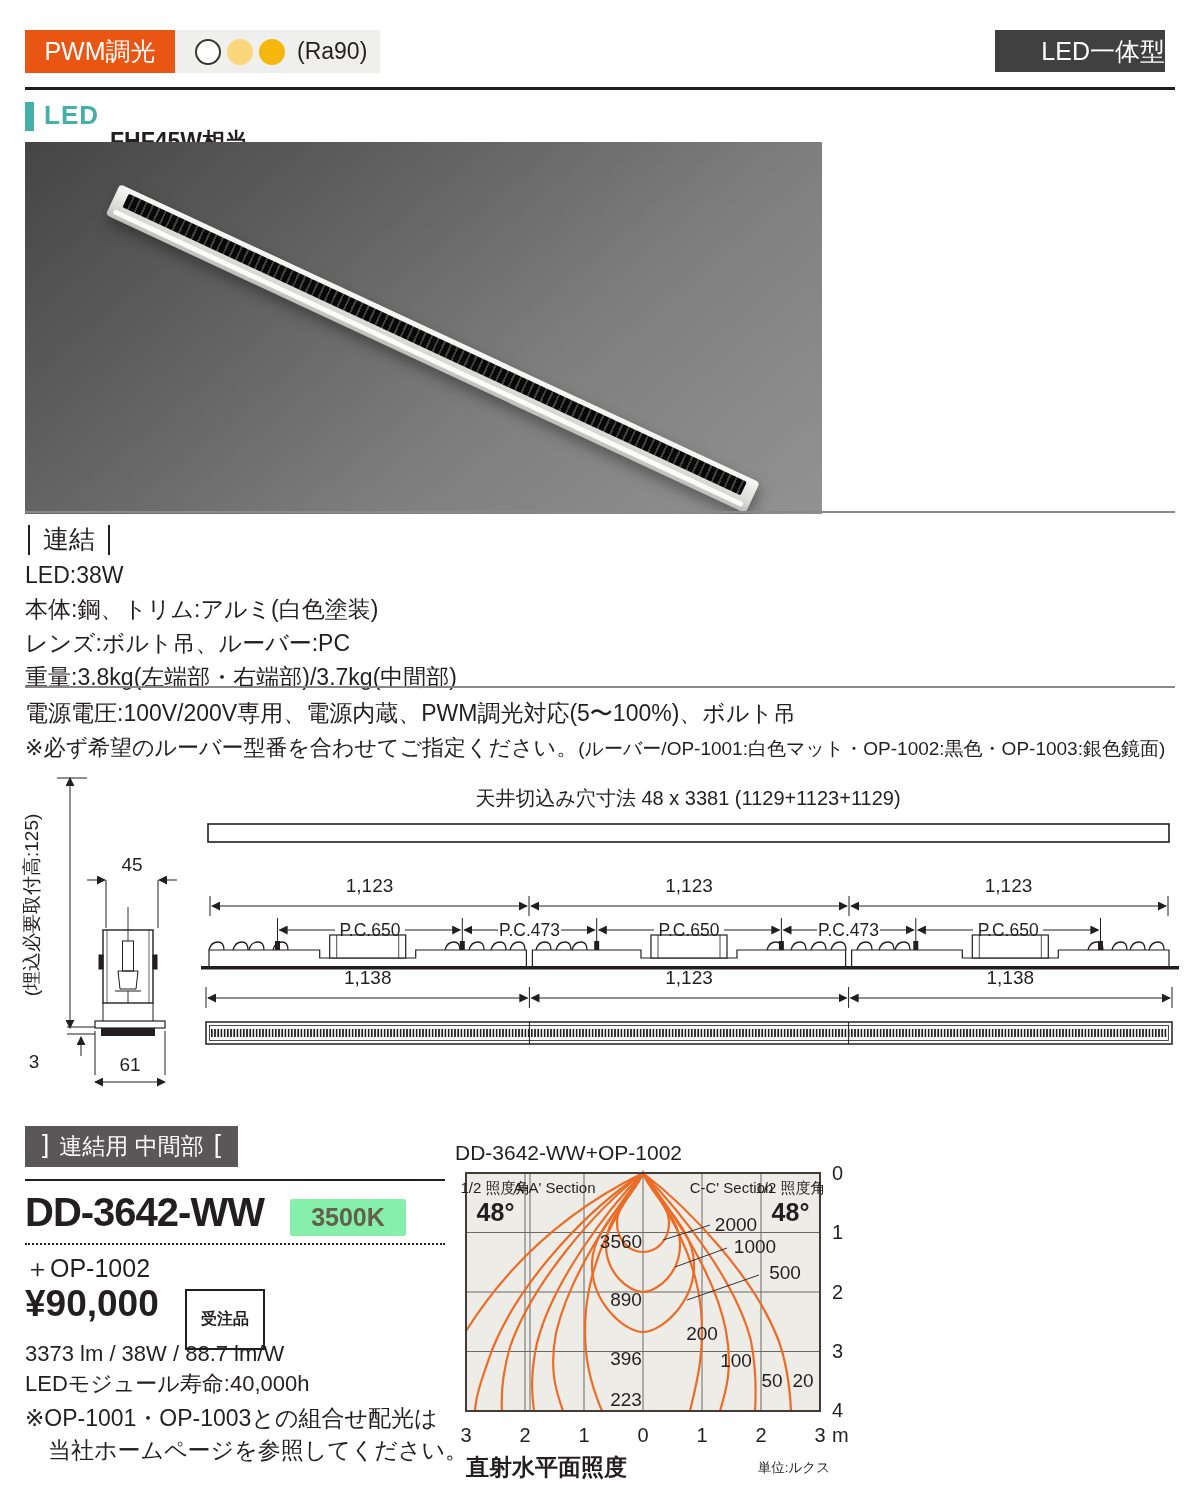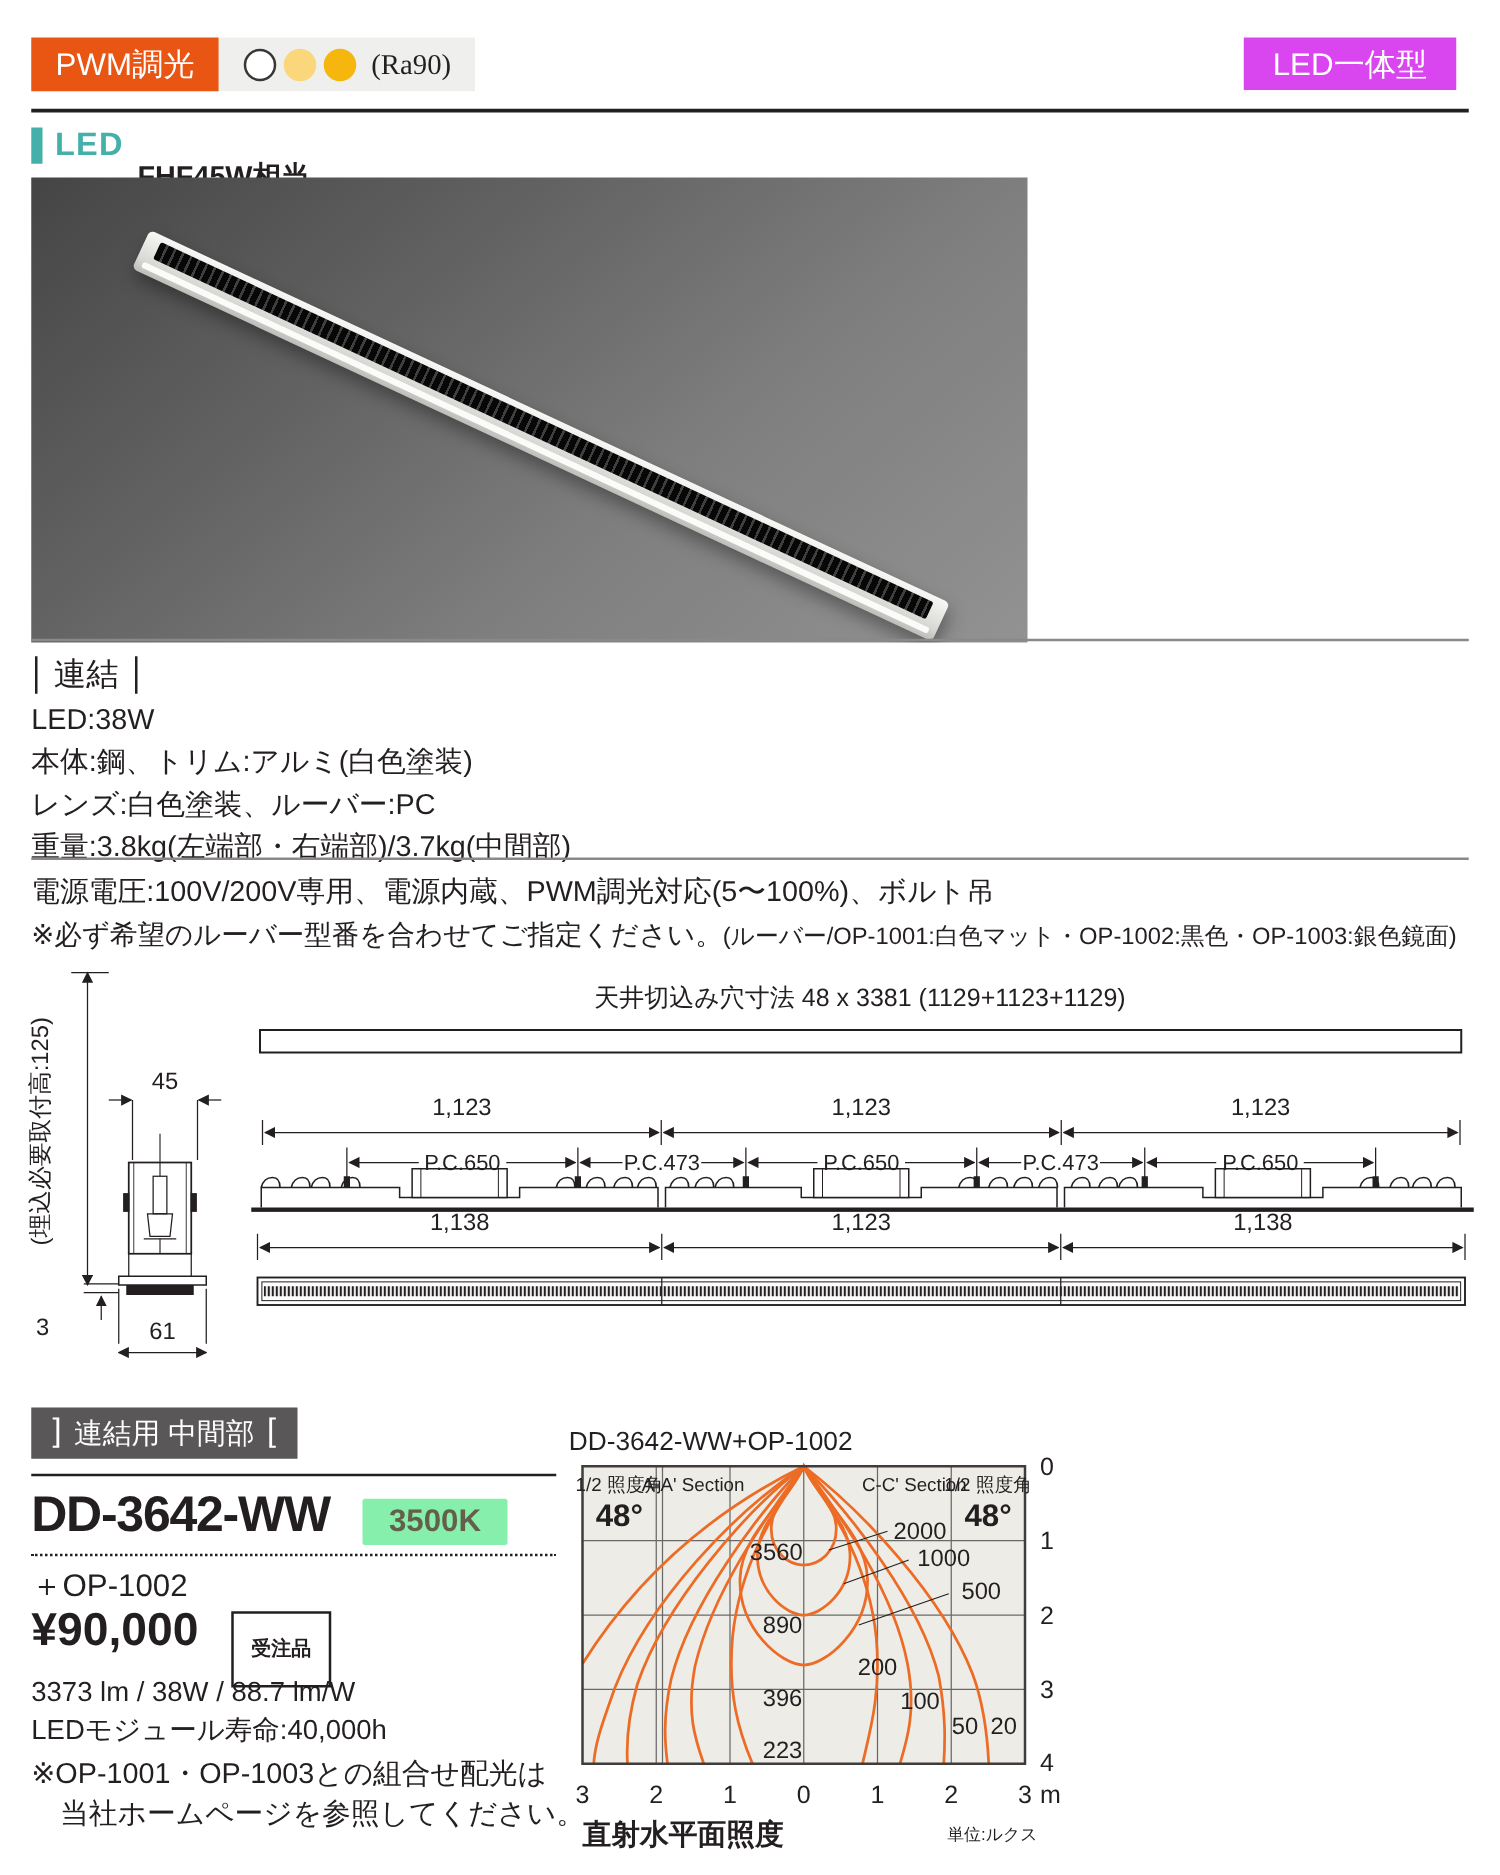--- a/index.html
+++ b/index.html
@@ -8,23 +8,23 @@
   .abs{position:absolute;}
   
   .badge-pwm{left:25px;top:30px;width:150px;height:43px;background:#e95513;color:#fff;
     font-size:25px;font-weight:normal;display:flex;align-items:center;justify-content:center;}
   .chip-area{left:175px;top:30px;width:205px;height:43px;background:#efefee;display:flex;
     align-items:center;gap:6px;padding-left:20px;box-sizing:border-box;}
   .chip{width:26px;height:26px;border-radius:50%;}
   .chip.c1{background:#fff;border:2px solid #3a3634;box-sizing:border-box;}
   .chip.c2{background:#f9d77a;}
   .chip.c3{background:#f5b70d;}
-  .chip-ra{font-size:23px;margin-left:6px;font-family:Liberation Serif, serif;}
-  .badge-navy{left:995px;top:30px;width:170px;height:42px;background:#d946ef;color:#fff;
-    font-size:25px;display:flex;align-items:center;justify-content:center;}
+  .chip-ra{font-size:23px;margin-left:6px;}
+  .badge-navy{left:995px;top:30px;width:170px;height:42px;background:#404040;color:#fff;
+    font-size:25px;display:flex;align-items:center;justify-content:flex-end;}
   .rule-black{left:25px;top:87px;width:1150px;height:3px;background:#231f20;}
   .led-bar{left:25px;top:102px;width:9px;height:29px;background:#45b0aa;}
   .led-txt{left:44px;top:100px;font-size:26px;font-weight:bold;color:#45b0aa;letter-spacing:1px;}
   .equiv-txt{left:110px;top:103px;font-size:23px;font-weight:600;margin-top:23px;}
   
   .photo{left:25px;top:142px;width:797px;height:372px;overflow:hidden;
     background:linear-gradient(140deg,#454545 0%,#636363 35%,#7f7f7f 65%,#929292 100%);}
   .fixture{position:absolute;left:95px;top:42px;width:706px;height:34px;
     transform:rotate(25deg);transform-origin:0 0;border-radius:4px;
     background:linear-gradient(#f7f7f5,#d8d8d4 70%,#bdbdb9);box-shadow:4px 6px 14px rgba(0,0,0,.35);}
@@ -91,21 +91,21 @@
   <div class="abs rule-thin" style="left:25px;top:511px;width:1150px;"></div>
 
   <div class="abs joint-row">
     <span class="vbar"></span>
     <span class="joint-txt">連結</span>
     <span class="vbar"></span>
   </div>
   <div class="abs spec-lines">
     <div>LED:38W</div>
     <div>本体:鋼、トリム:アルミ(白色塗装)</div>
-    <div>レンズ:白色塗装、ルーバー:PC</div>
+    <div>レンズ:ボルト吊、ルーバー:PC</div>
     <div>重量:3.8kg(左端部・右端部)/3.7kg(中間部)</div>
   </div>
   <div class="abs rule-thin" style="left:25px;top:686px;width:1150px;"></div>
   <div class="abs power-line">電源電圧:100V/200V専用、電源内蔵、PWM調光対応(5〜100%)、ボルト吊</div>
   <div class="abs note-line">
     <span>※必ず希望のルーバー型番を合わせてご指定ください。</span><span class="note-paren">(ルーバー/OP-1001:白色マット・OP-1002:黒色・OP-1003:銀色鏡面)</span>
   </div>
 
   <svg style="left:15px;top:765px;" width="185" height="330" viewBox="0 0 185 330">
     <defs>

